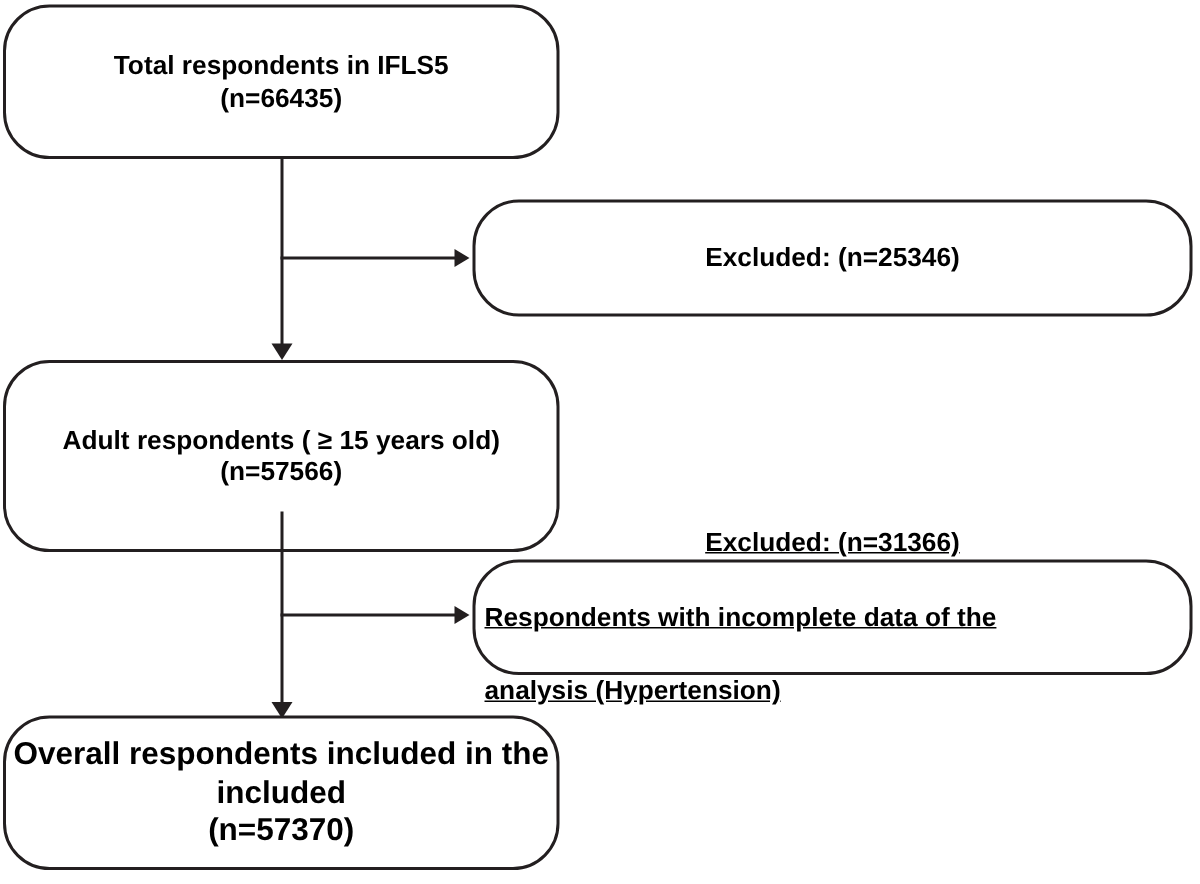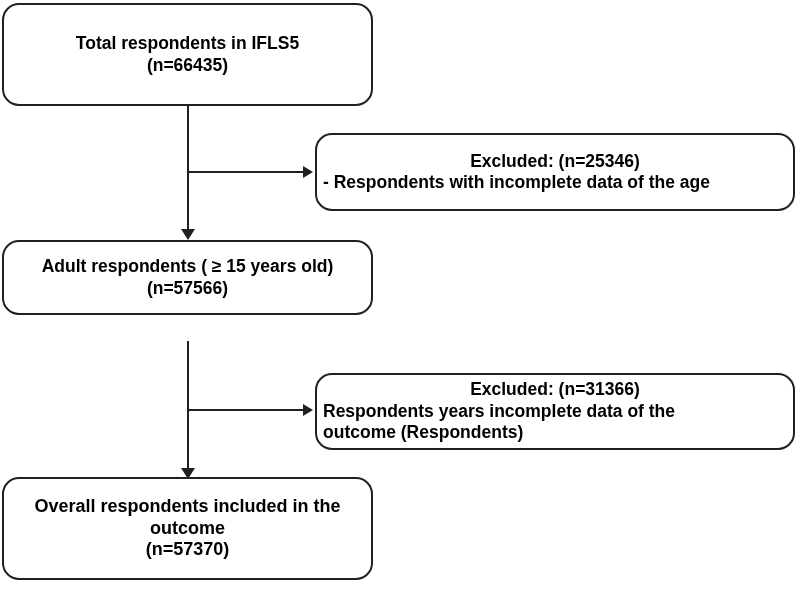--- a/index.html
+++ b/index.html
@@ -17,21 +17,21 @@
     width: 800px;
     height: 589px;
     background: #ffffff;
     overflow: hidden;
   }
   .node {
     position: absolute;
     box-sizing: border-box;
     background: #ffffff;
     border: 2px solid #231f20;
-    border-radius: 17px;
+    border-radius: 31px;
     display: flex;
     flex-direction: column;
     justify-content: center;
     color: #000000;
     font-weight: bold;
     line-height: 1.22;
   }
   .node.centered {
     align-items: center;
     text-align: center;
@@ -42,47 +42,48 @@
   }
 
   
   #node-total {
     left: 2px;  top: 3px;
     width: 371px; height: 103px;
     font-size: 17.5px;
   }
   #node-adult {
     left: 2px;  top: 240px;
-    width: 371px; height: 75px;
+    width: 371px; height: 128px;
     font-size: 17.5px;
   }
   #node-included {
     left: 2px;  top: 477px;
     width: 371px; height: 103px;
-    font-size: 18px;
+    font-size: 21px;
   }
 
   
   .node.exclusion {
     font-size: 17.5px;
     padding: 0 0 0 6px;
     align-items: stretch;
     text-align: left;
+    gap: 28px;
   }
   .node.exclusion .node-line.head {
     text-align: center;
     padding-right: 6px;
   }
   #node-excluded-age {
     left: 315px; top: 133px;
     width: 480px; height: 78px;
   }
   #node-excluded-outcome {
     left: 315px; top: 373px;
-    width: 480px; height: 77px;
+    width: 480px; height: 77px; text-decoration: underline;
   }
 
   
   .conn {
     position: absolute;
     background: #231f20;
   }
   .conn.vert  { width: 2px; }
   .conn.horz  { height: 2px; }
 
@@ -126,39 +127,38 @@
   </div>
 
   <div class="conn vert" id="spine-1"></div>
   <div class="arrow-down" id="spine-1-arrow"></div>
 
   <div class="conn horz" id="branch-1"></div>
   <div class="arrow-right" id="branch-1-arrow"></div>
 
   <div class="node exclusion" id="node-excluded-age">
     <span class="node-line head">Excluded: (n=25346)</span>
-    <span class="node-line">- Respondents with incomplete data of the age</span>
   </div>
 
   <div class="node centered" id="node-adult">
     <span class="node-line">Adult respondents ( ≥ 15 years old)</span>
     <span class="node-line">(n=57566)</span>
   </div>
 
   <div class="conn vert" id="spine-2"></div>
   <div class="arrow-down" id="spine-2-arrow"></div>
 
   <div class="conn horz" id="branch-2"></div>
   <div class="arrow-right" id="branch-2-arrow"></div>
 
   <div class="node exclusion" id="node-excluded-outcome">
     <span class="node-line head">Excluded: (n=31366)</span>
-    <span class="node-line">Respondents years incomplete data of the</span>
-    <span class="node-line">outcome (Respondents)</span>
+    <span class="node-line">Respondents with incomplete data of the</span>
+    <span class="node-line">analysis (Hypertension)</span>
   </div>
 
   <div class="node centered" id="node-included">
     <span class="node-line">Overall respondents included in the</span>
-    <span class="node-line">outcome</span>
+    <span class="node-line">included</span>
     <span class="node-line">(n=57370)</span>
   </div>
 
 </div>
 
 </body></html>

